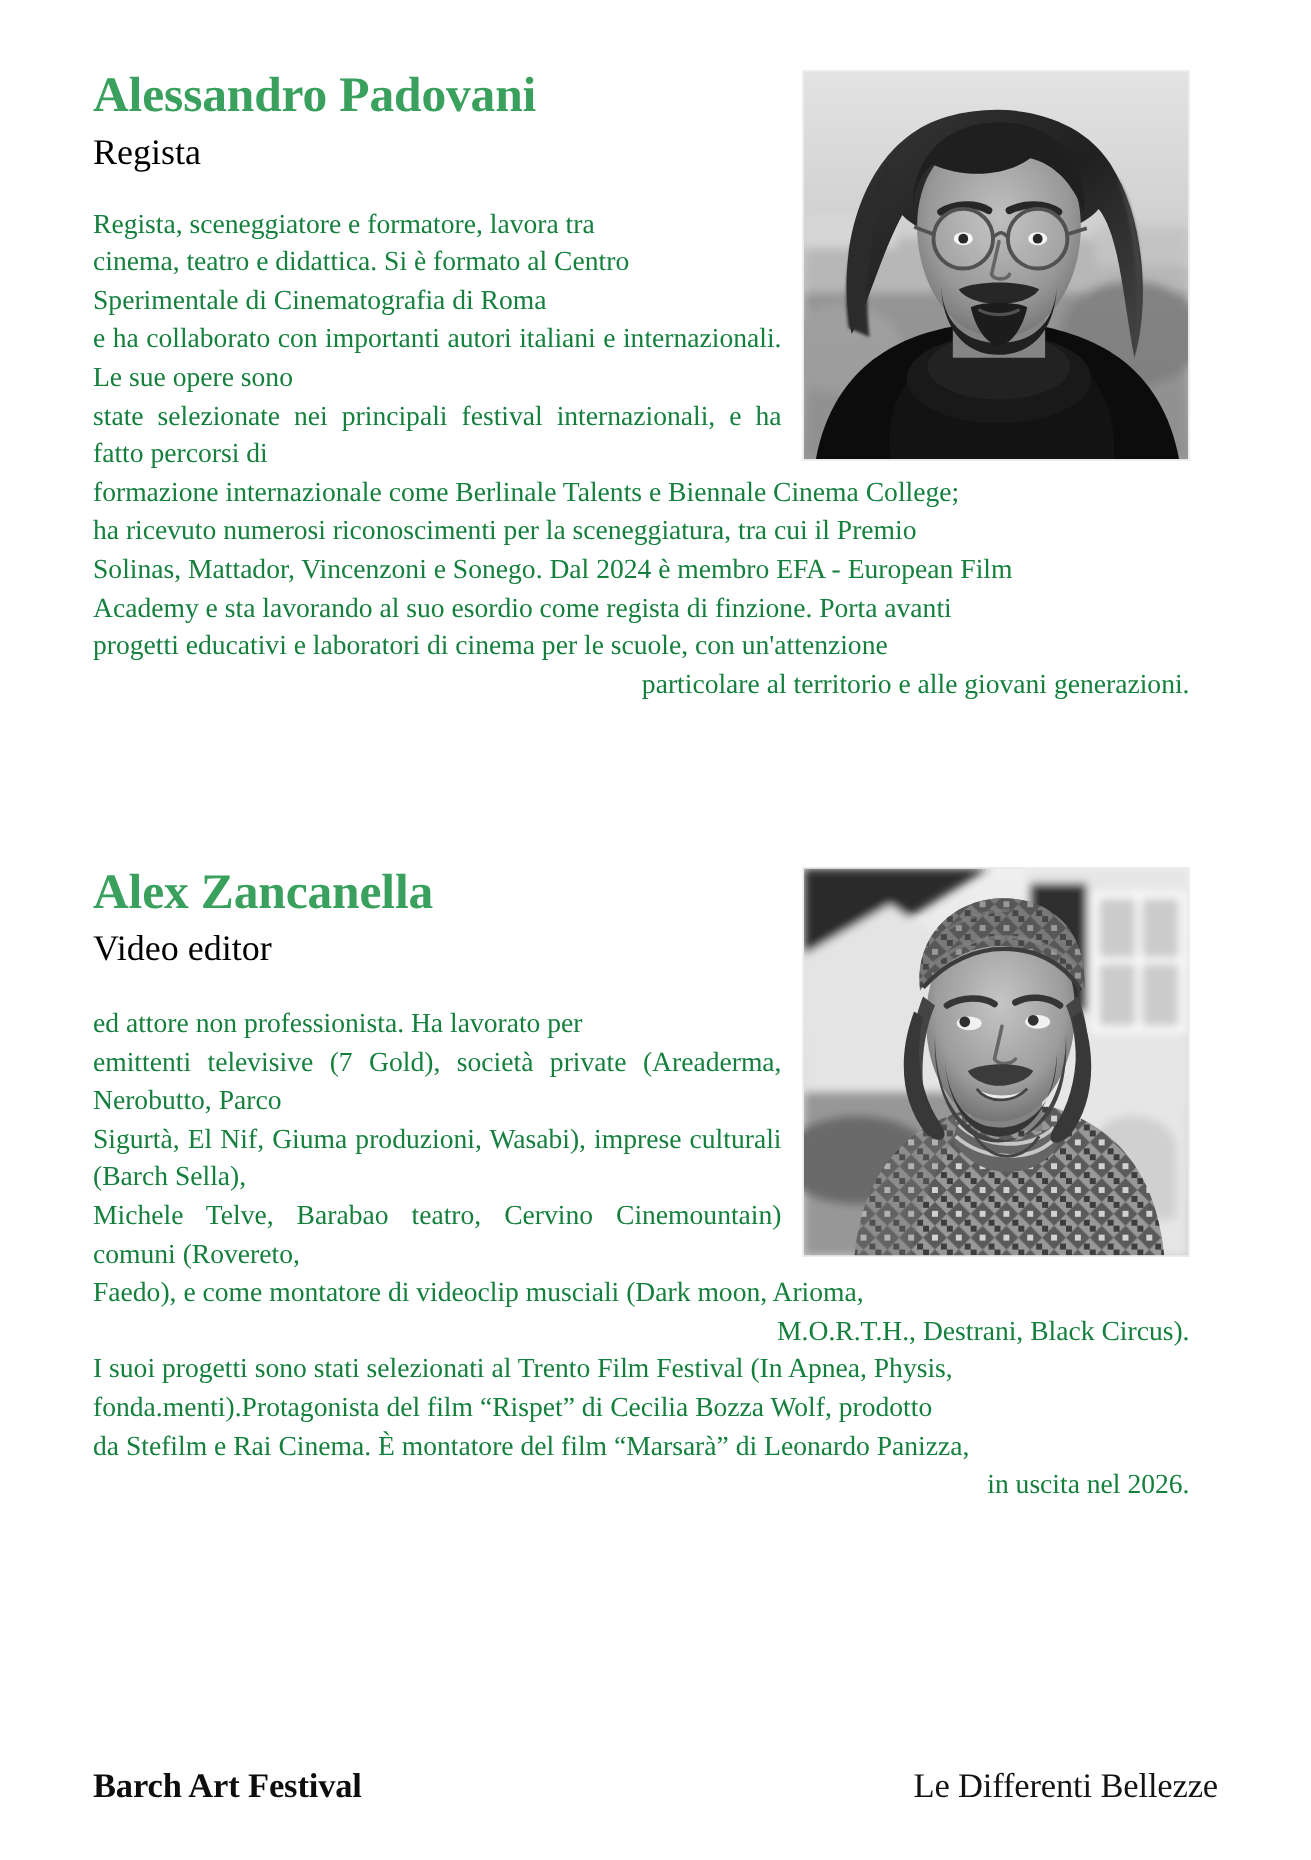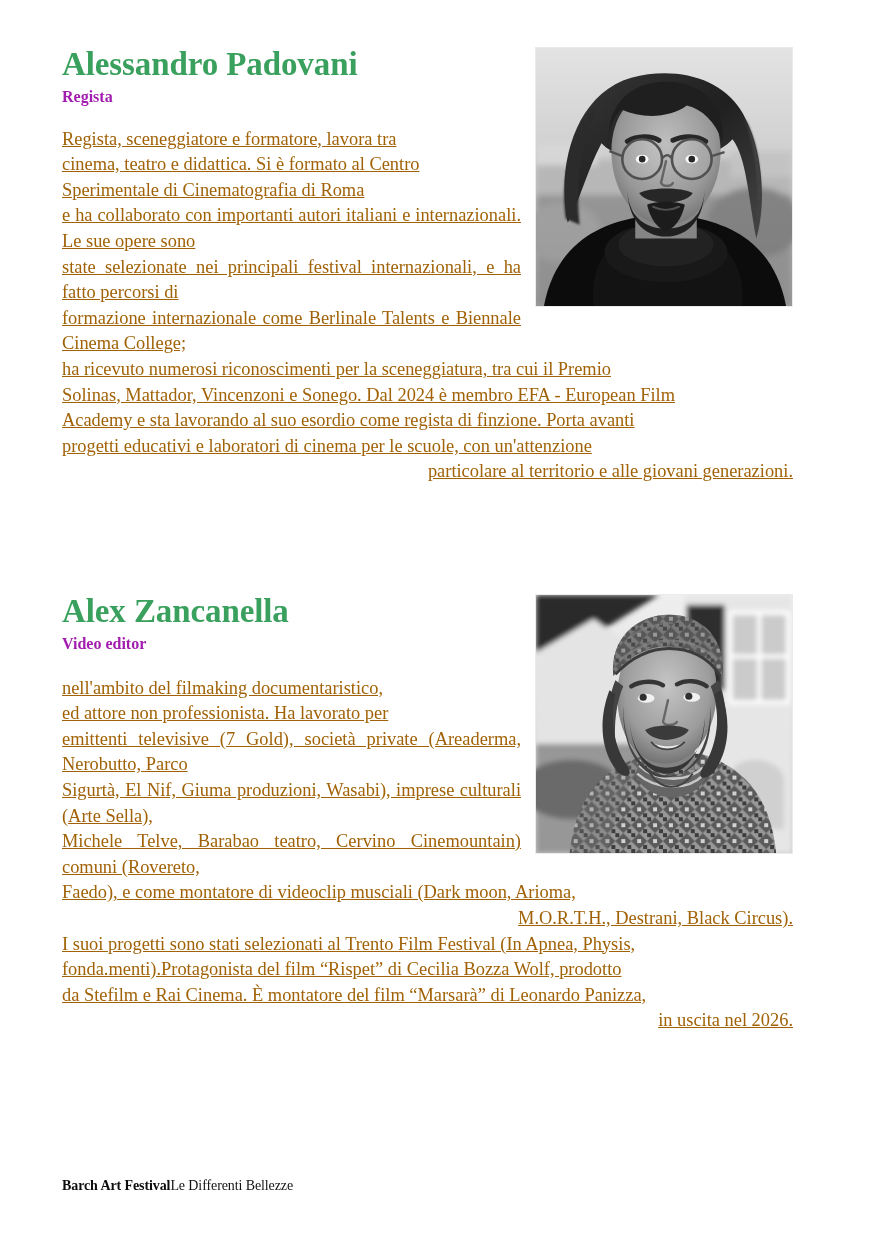--- a/index.html
+++ b/index.html
@@ -52,56 +52,55 @@
   .name {
     font-size: 33px;
     line-height: 1.08;
     font-weight: 700;
     color: #3aa05d;
     letter-spacing: -0.1px;
     margin: 0;
     font-family: "Liberation Serif", "DejaVu Serif", serif;
   }
   .role {
-    font-size: 16px;
+    font-size: 24px;
     line-height: 1.25;
-    font-weight: 700;
-    color: #a21caf;
+    font-weight: 400;
+    color: #000000;
     margin: 4px 0 0 0;
   }
 
   .bio {
     margin: 0;
     font-size: 18.4px;
     line-height: 25.6px;
     text-align: justify;
     text-justify: inter-word;
     hyphens: none;
-    color: #a16207;
-    text-decoration: underline;
+    color: #15803d;
   }
   #bio-1 { padding-top: 20px; }
   #bio-2 { padding-top: 22px; }
 
   .bio p { margin: 0; text-align: justify; }
   .bio p.last-line { text-align: right; }
 
   
   .gap { height: 78px; }
 
   
   .footer {
     position: absolute;
     left: 62px;
     right: 62px;
     top: 1178px;
     display: flex;
     align-items: baseline;
-    justify-content: flex-start;
-    font-size: 14px;
+    justify-content: space-between;
+    font-size: 23px;
   }
   .footer-left {
     font-weight: 700;
     color: #0d0d0d;
     letter-spacing: -0.1px;
   }
   .footer-right {
     font-weight: 400;
     color: #131313;
     letter-spacing: -0.1px;
@@ -300,24 +299,23 @@
 
           <path d="M116 148 C 124 158 140 158 150 148 C 142 154 124 154 116 148 Z" fill="#f0ece5"></path>
           <path d="M116 148 C 124 158 140 158 150 148" stroke="#4a423a" stroke-width="1.8" fill="none"></path>
         </svg>
       </div>
 
       <h1 class="name">Alex Zancanella</h1>
       <h2 class="role">Video editor</h2>
 
       <div class="bio" id="bio-2">
-        <p>nell'ambito del filmaking documentaristico,</p>
         <p>ed attore non professionista. Ha lavorato per</p>
         <p>emittenti televisive (7 Gold), società private (Areaderma, Nerobutto, Parco</p>
-        <p>Sigurtà, El Nif, Giuma produzioni, Wasabi), imprese culturali (Arte Sella),</p>
+        <p>Sigurtà, El Nif, Giuma produzioni, Wasabi), imprese culturali (Barch Sella),</p>
         <p>Michele Telve, Barabao teatro, Cervino Cinemountain) comuni (Rovereto,</p>
         <p>Faedo), e come montatore di videoclip musciali (Dark moon, Arioma,</p>
         <p class="last-line">M.O.R.T.H., Destrani, Black Circus).</p>
         <p>I suoi progetti sono stati selezionati al Trento Film Festival (In Apnea, Physis,</p>
         <p>fonda.menti).Protagonista del film “Rispet” di Cecilia Bozza Wolf, prodotto</p>
         <p>da Stefilm e Rai Cinema. È montatore del film “Marsarà” di Leonardo Panizza,</p>
         <p class="last-line">in uscita nel 2026.</p>
       </div>
     </section>
   </div>

